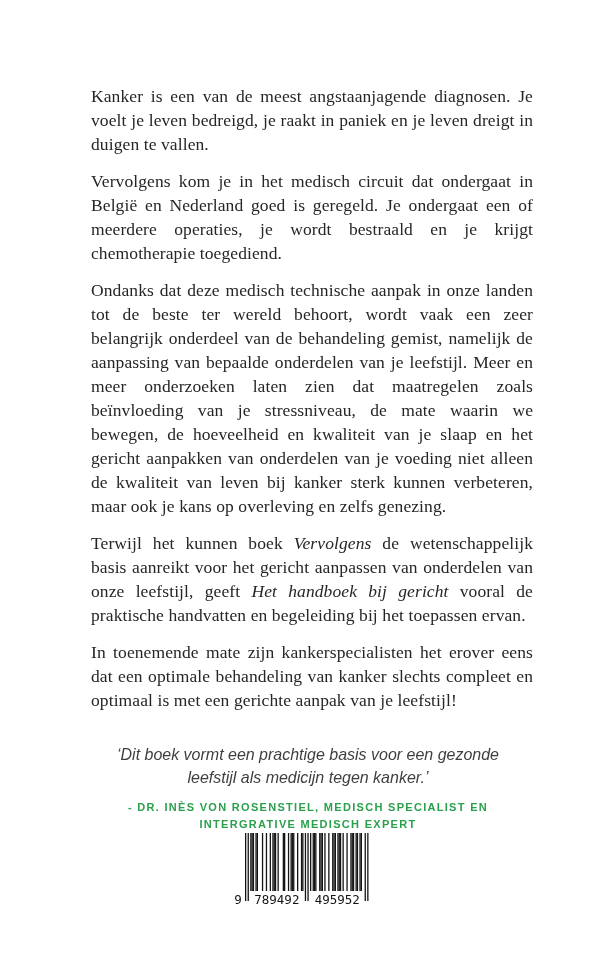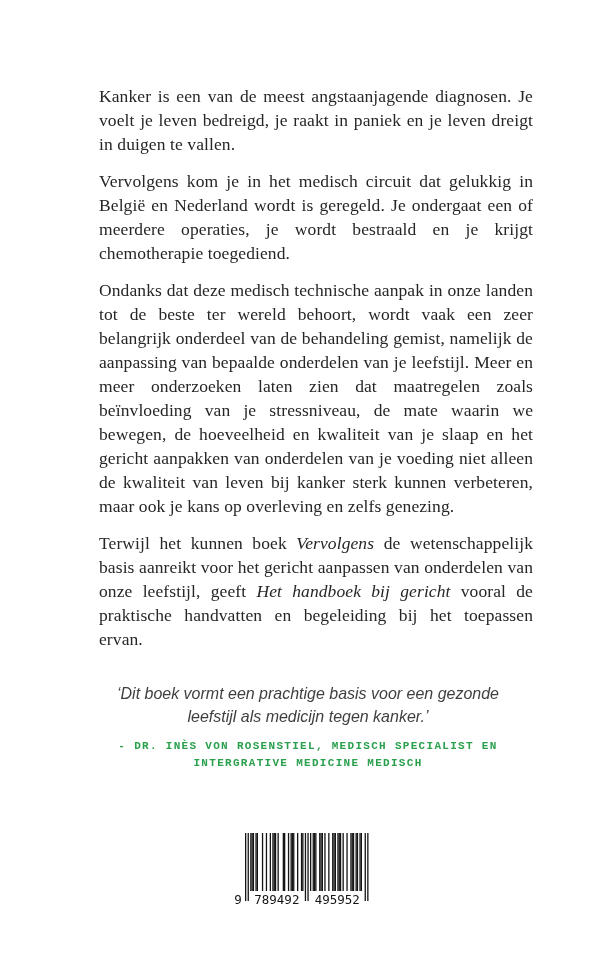--- a/index.html
+++ b/index.html
@@ -15,21 +15,21 @@
     overflow: hidden;
     font-family: "Liberation Serif", serif;
   }
   .blurb {
     position: absolute;
     left: 83px;
     top: 84px;
     width: 450px;
   }
   .blurb p {
-    margin: 0 0 13px 16px;
+    margin: 0 0 13px 8px;
     font-size: 17.5px;
     line-height: 24px;
     color: #262626;
     text-align: justify;
     text-justify: inter-word;
     letter-spacing: 0.1px;
   }
   .blurb p em {
     font-style: italic;
   }
@@ -43,21 +43,21 @@
     font-style: italic;
     font-size: 17px;
     line-height: 22.5px;
     color: #3f3f3f;
     transform: scaleX(0.94);
     transform-origin: center top;
   }
   .credit {
     margin-top: 10px;
     text-align: center;
-    font-family: Liberation Mono, monospace;
+    font-family: Liberation Sans, sans-serif;
     font-weight: bold;
     font-size: 11px;
     line-height: 17px;
     letter-spacing: 1.3px;
     color: #2aa04d;
   }
   .credit div { white-space: nowrap; }
   .barcode-wrap {
     position: absolute;
     left: 50%;
@@ -66,29 +66,30 @@
     background: #ffffff;
   }
 </style>
 </head>
 <body>
 
 <div class="back-cover">
 
   <div class="blurb">
     <p>Kanker is een van de meest angstaanjagende diagnosen. Je voelt je leven bedreigd, je raakt in paniek en je leven dreigt in duigen te vallen.</p>
-    <p>Vervolgens kom je in het medisch circuit dat gelukkig in België en Nederland wordt is geregeld. Je ondergaat een of meerdere operaties, je wordt bestraald en je krijgt chemotherapie toegediend.</p>
+    <p>Vervolgens kom je in het medisch circuit dat ondergaat in België en Nederland goed is geregeld. Je ondergaat een of meerdere operaties, je wordt bestraald en je krijgt chemotherapie toegediend.</p>
     <p>Ondanks dat deze medisch technische aanpak in onze landen tot de beste ter wereld behoort, wordt vaak een zeer belangrijk onderdeel van de behandeling gemist, namelijk de aanpassing van bepaalde onderdelen van je leefstijl. Meer en meer onderzoeken laten zien dat maatregelen zoals beïnvloeding van je stressniveau, de mate waarin we bewegen, de hoeveelheid en kwaliteit van je slaap en het gericht aanpakken van onderdelen van je voeding niet alleen de kwaliteit van leven bij kanker sterk kunnen verbeteren, maar ook je kans op overleving en zelfs genezing.</p>
     <p><span>Terwijl het kunnen boek </span><em>Vervolgens</em><span> de wetenschappelijk basis aanreikt voor het gericht aanpassen van onderdelen van onze leefstijl, geeft </span><em>Het handboek bij gericht</em><span> vooral de praktische handvatten en begeleiding bij het toepassen ervan.</span></p>
+    <p>In toenemende mate zijn kankerspecialisten het erover eens dat een optimale behandeling van kanker slechts compleet en optimaal is met een gerichte aanpak van je leefstijl!</p>
 
     <div class="quote-block">
       <div class="quote-text">‘Dit boek vormt een prachtige basis voor een gezonde leefstijl als medicijn tegen kanker.’</div>
       <div class="credit">
         <div>- DR. INÈS VON ROSENSTIEL, MEDISCH SPECIALIST EN</div>
-        <div>INTERGRATIVE MEDICINE MEDISCH</div>
+        <div>INTERGRATIVE MEDISCH EXPERT</div>
       </div>
     </div>
   </div>
 
   <div class="barcode-wrap" id="barcode"><svg width="148" height="78">
         <rect x="12.00" y="0" width="1.30" height="68" fill="#141414"></rect>
         <rect x="14.60" y="0" width="1.30" height="68" fill="#141414"></rect>
         <rect x="17.20" y="0" width="1.30" height="58" fill="#141414"></rect>
         <rect x="18.50" y="0" width="1.30" height="58" fill="#141414"></rect>
         <rect x="19.80" y="0" width="1.30" height="58" fill="#141414"></rect>

